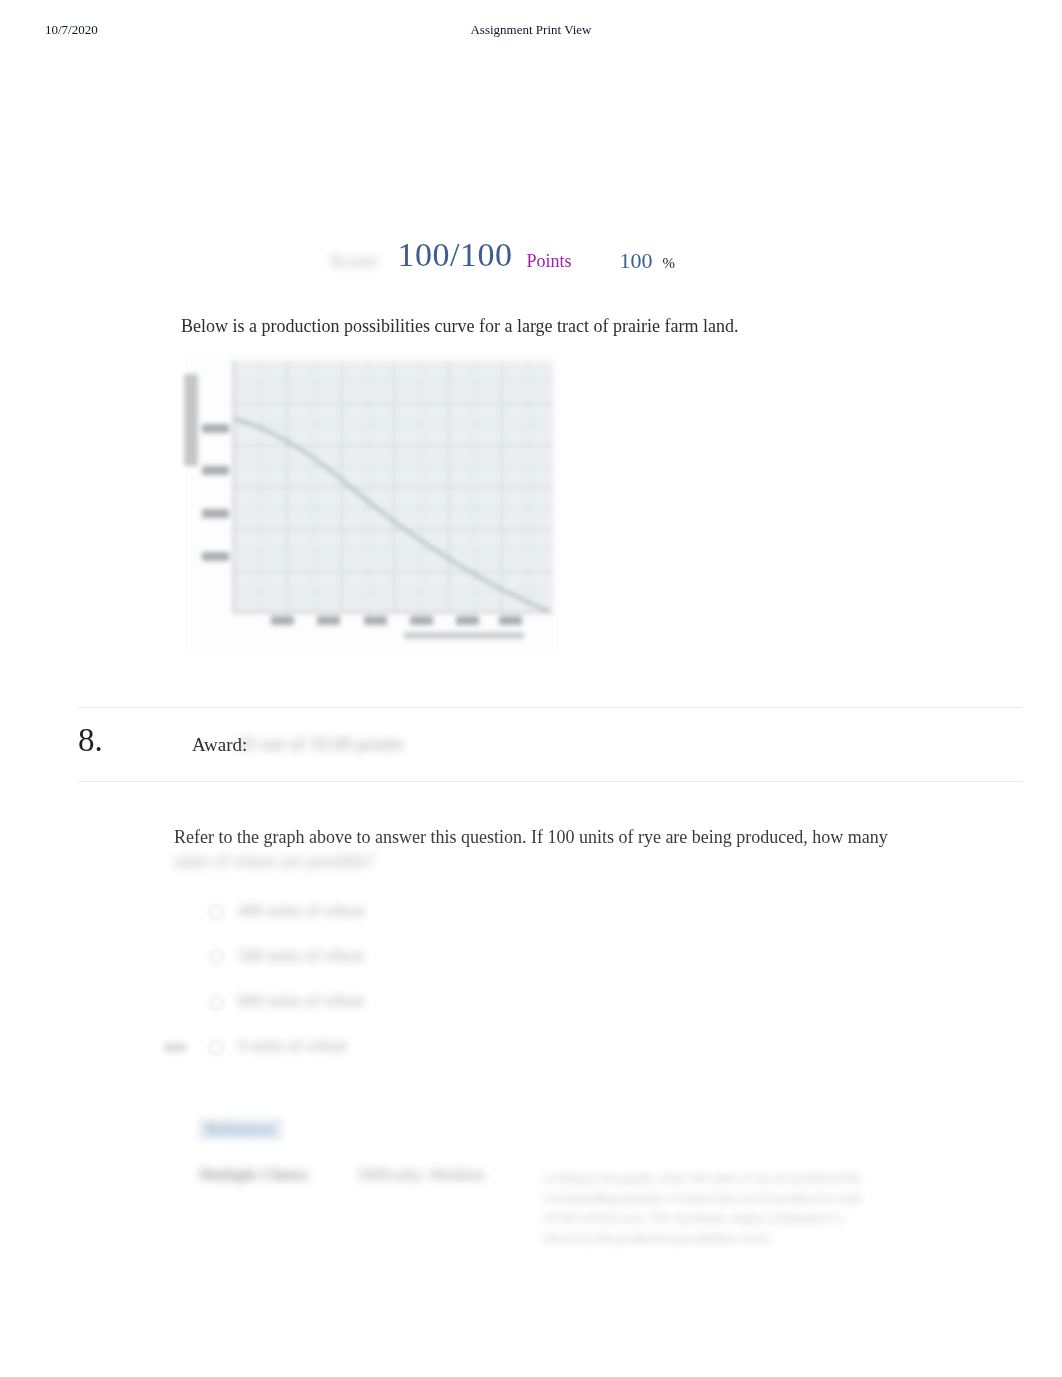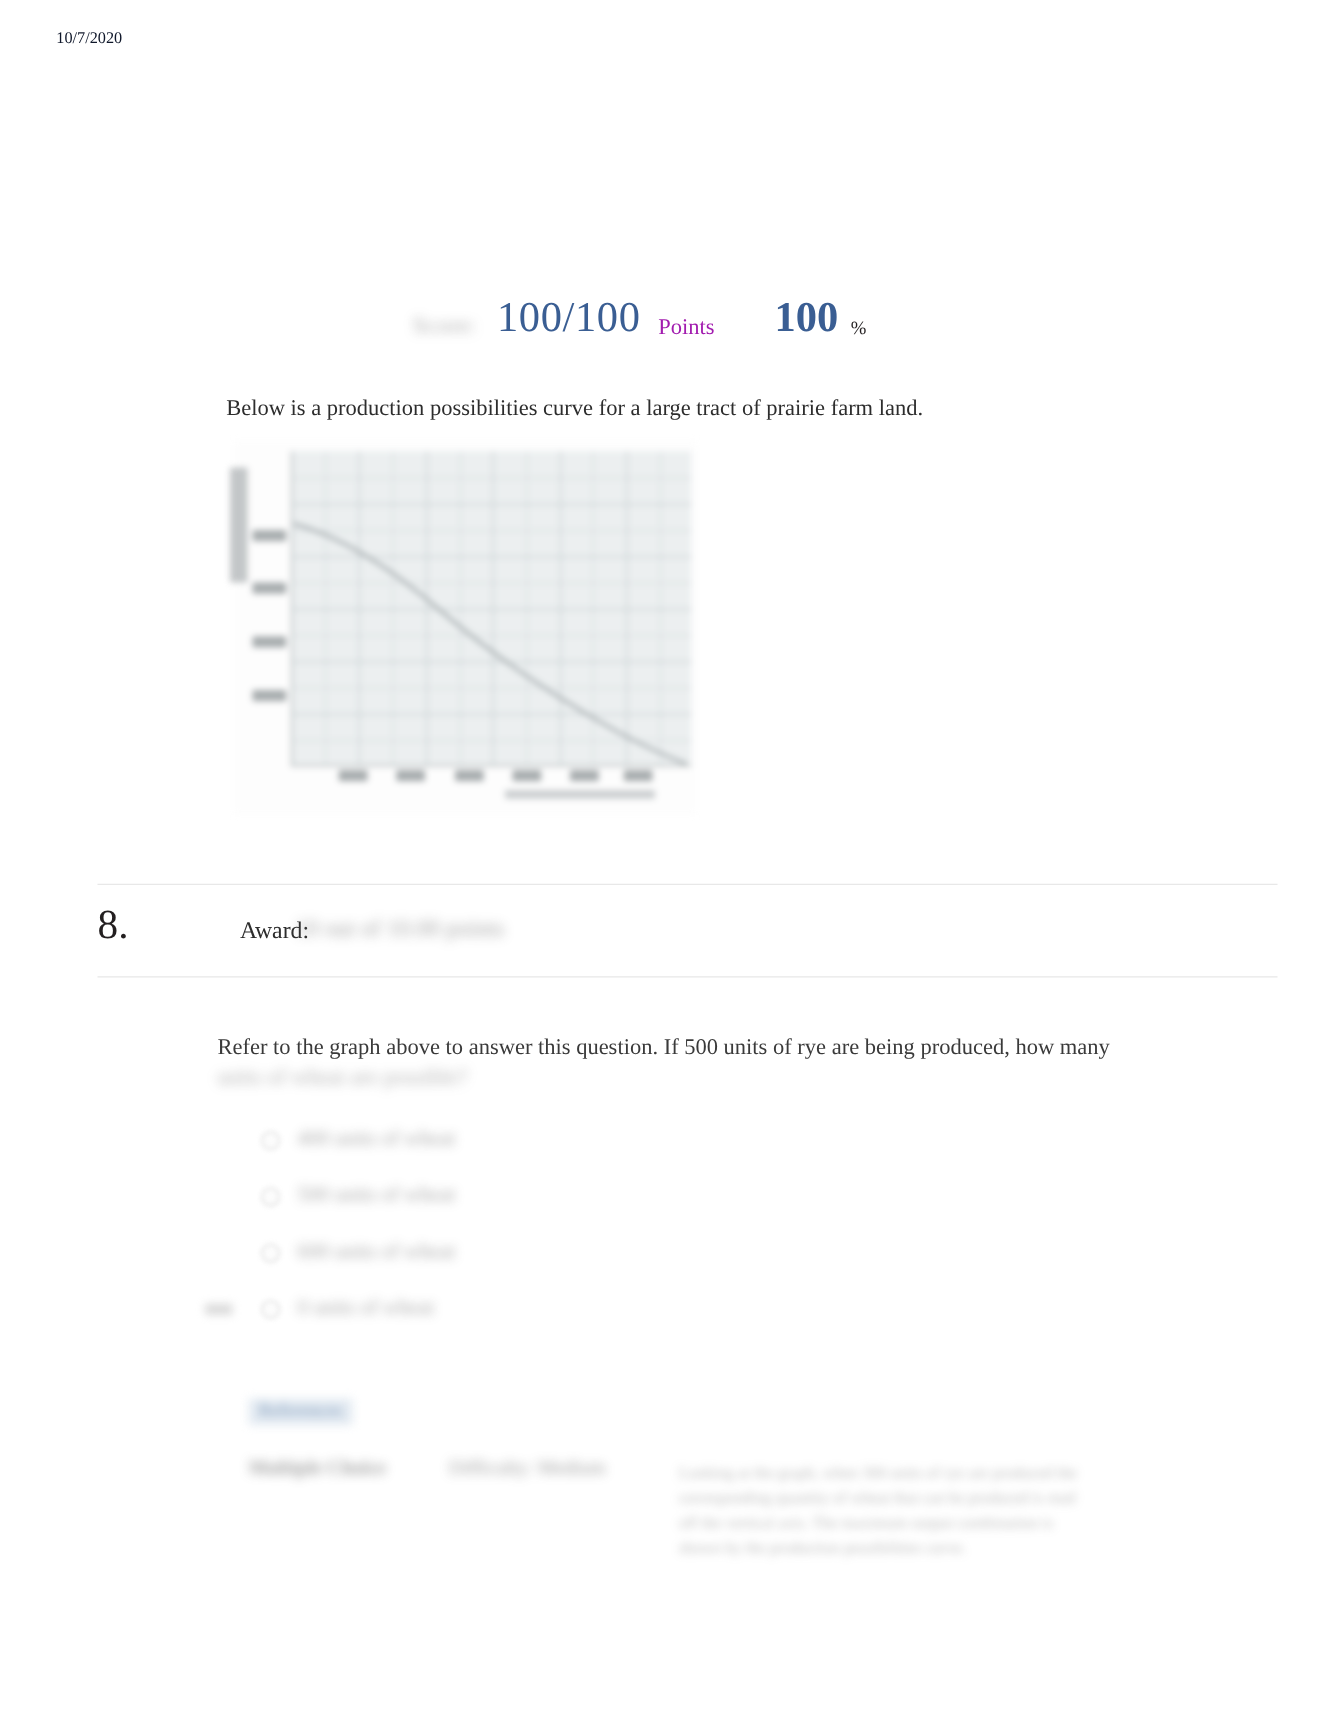--- a/index.html
+++ b/index.html
@@ -65,25 +65,24 @@
     color: #3a5e93;
     letter-spacing: 0.5px;
     line-height: 1;
   }
   .score-points-unit {
     font-size: 18px;
     color: #a21caf;
     margin-left: 14px;
   }
   .score-percent {
-    font-size: 34px;
+    font-size: 22px;
     color: #3a5e93;
     margin-left: 48px;
     line-height: 1;
-    font-weight: bold;
   }
   .score-percent-unit {
     font-size: 15px;
     color: #231f20;
     margin-left: 10px;
   }
 
   
   .intro-text {
     position: absolute;
@@ -314,20 +313,21 @@
     color: #757575;
     filter: blur(4.0px);
     opacity: 0.5;
   }
 </style>
 </head>
 <body>
 
 <div class="page-header">
   <span class="hdr-date">10/7/2020</span>
+  <span class="hdr-title">Assignment Print View</span>
 </div>
 
 <div class="score-strip">
   <span class="score-label">Score:</span>
   <span class="score-points">100/100</span>
   <span class="score-points-unit">Points</span>
   <span class="score-percent">100</span>
   <span class="score-percent-unit">%</span>
 </div>
 
@@ -384,21 +384,21 @@
 </div>
 
 <div class="rule" style="top:707px;"></div>
 <div class="rule" style="top:781px;"></div>
 
 <div class="q-number">8.</div>
 <div class="award-label">Award:</div>
 <div class="award-value">10 out of 10.00 points</div>
 
 <div class="question-text">
-  <span>Refer to the graph above to answer this question. If 500 units of rye are being produced, how many</span>
+  <span>Refer to the graph above to answer this question. If 100 units of rye are being produced, how many</span>
   <span class="line2">units of wheat are possible?</span>
 </div>
 
 <div class="options">
   <div class="option-row">
     <span class="option-radio"></span>
     <span class="option-label">400 units of wheat</span>
   </div>
   <div class="option-row">
     <span class="option-radio"></span>

